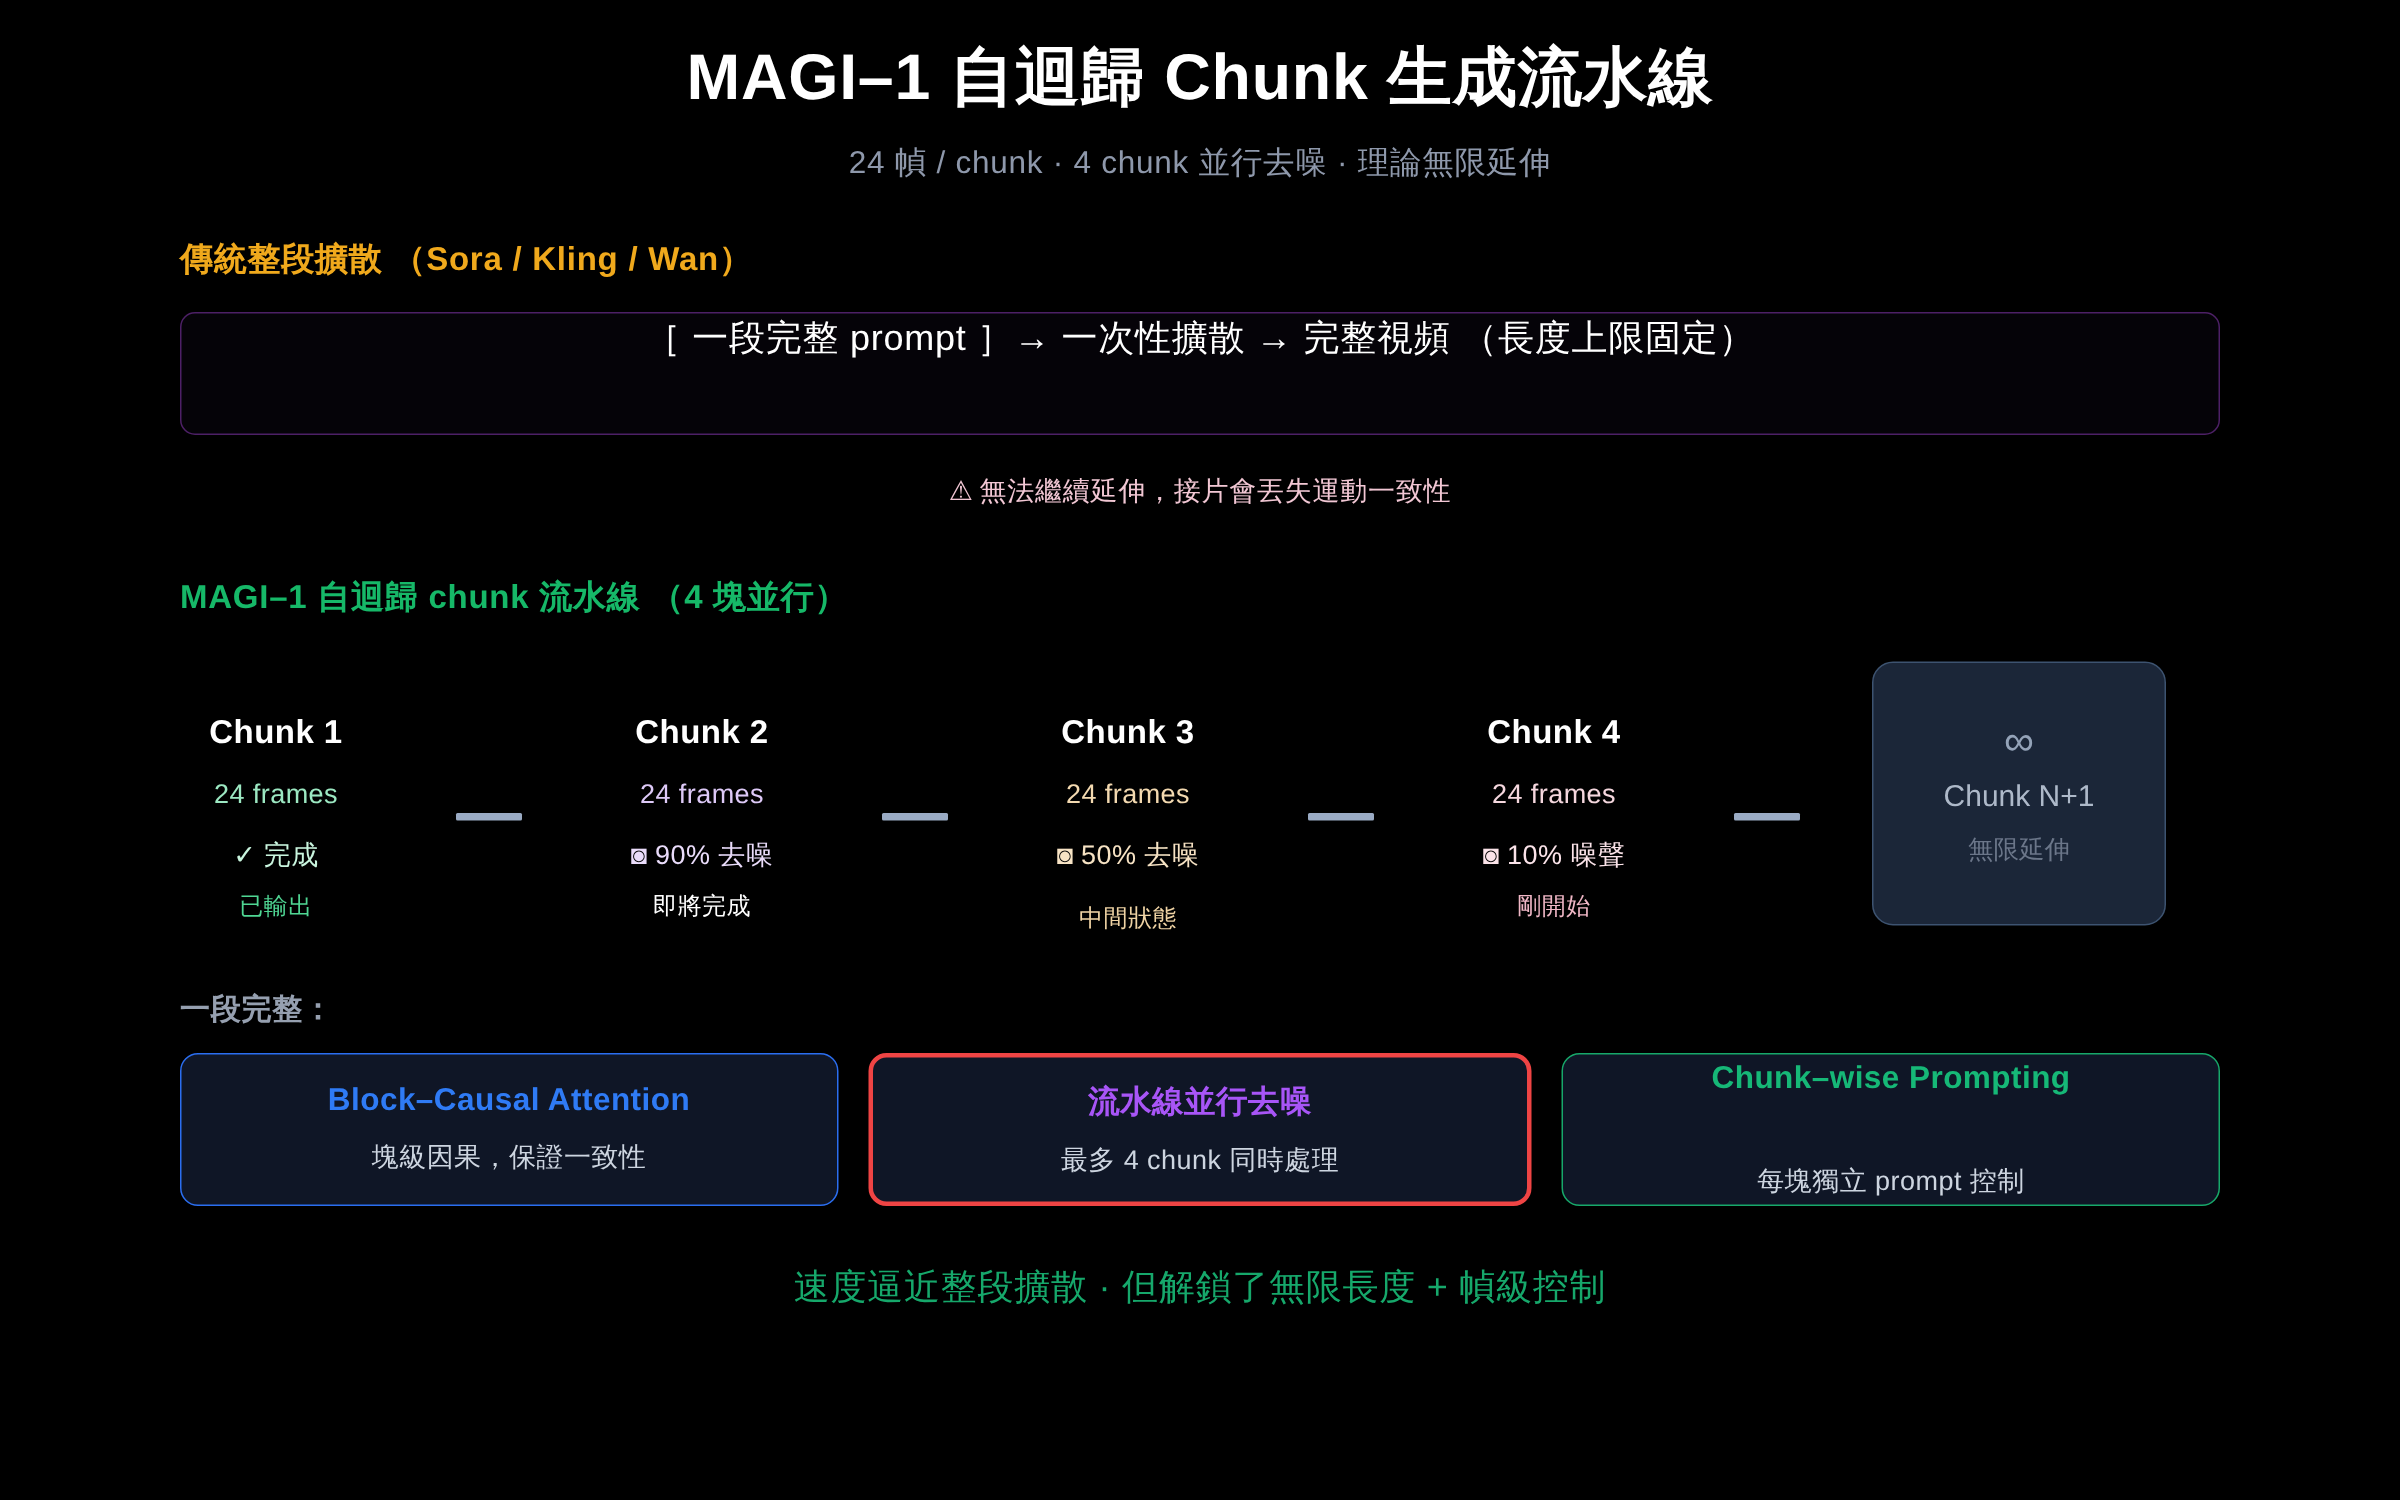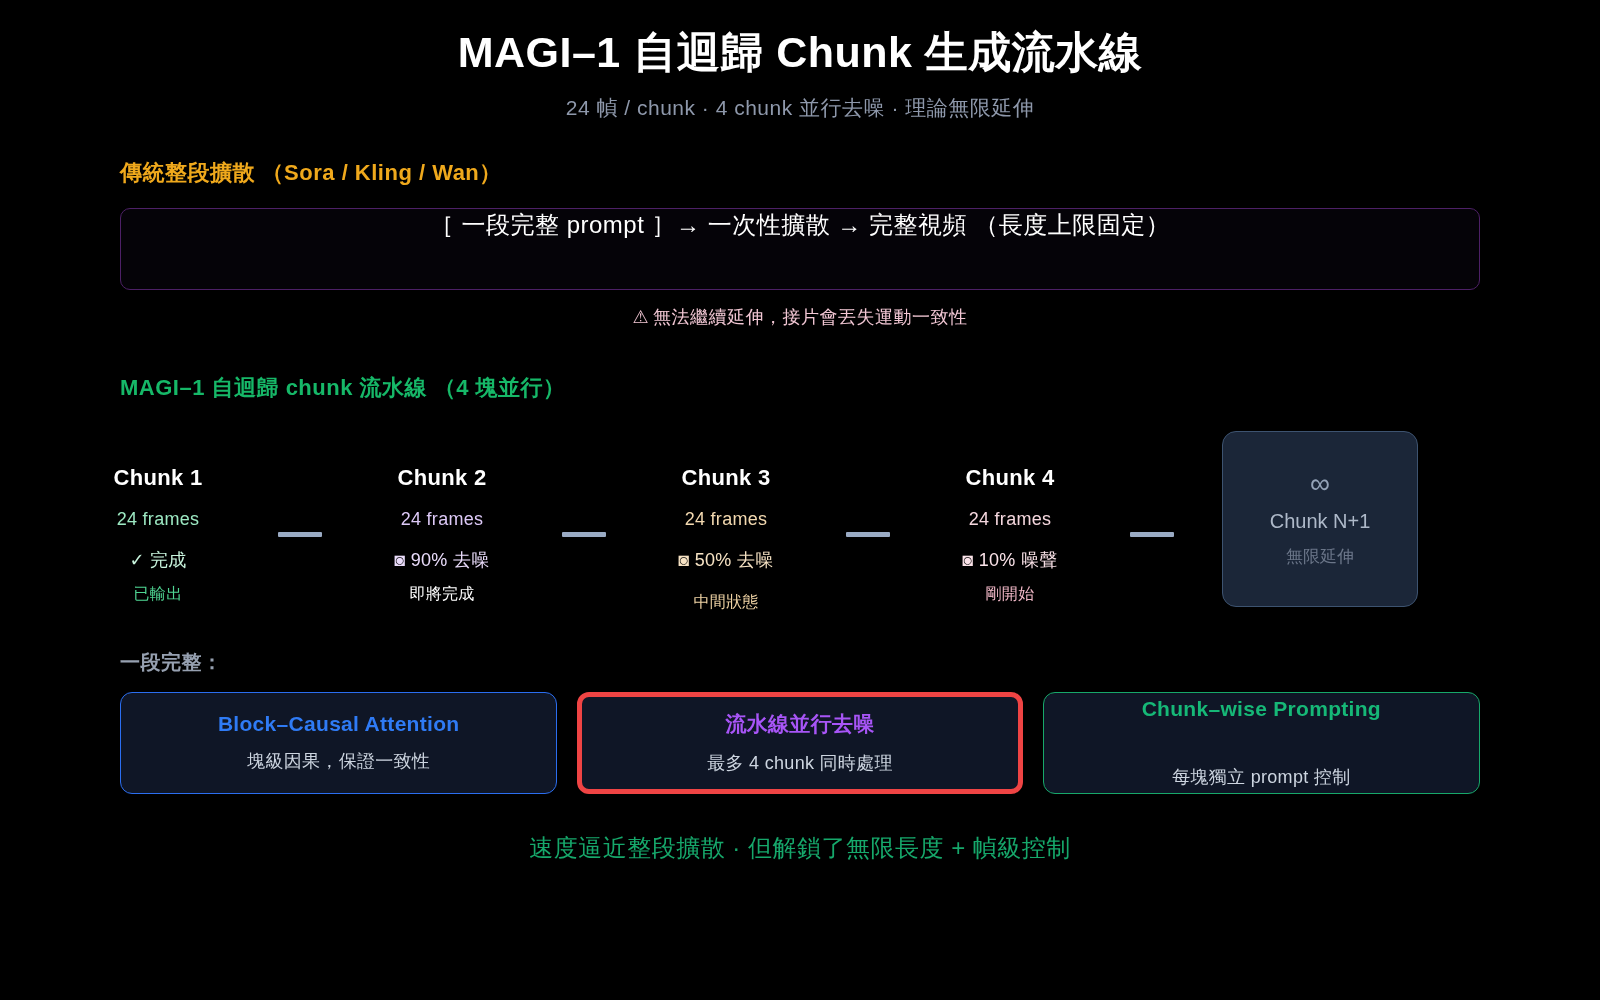--- a/index.html
+++ b/index.html
@@ -34,34 +34,34 @@
   
   .trad-wrap { margin-top:36px; }
   .trad-box {
     margin:20px 120px 0 120px; height:82px;
     border:1px solid #4d2066; border-radius:10px;
     background:#050308;
     display:flex; align-items:flex-start; justify-content:center;
   }
   .trad-box-text { font-size:24px; color:#ffffff; letter-spacing:0.5px; }
   .warn {
-    margin-top:15px; text-align:center;
+    margin-top:25px; text-align:center;
     font-size:18px; color:#f2c7d4; letter-spacing:0.5px;
   }
   .warn .tri { color:#f2c7d4; margin-right:4px; }
 
   
   .pipe-wrap { margin-top:44px; }
   .pipeline {
     position:relative; margin:28px 0 0 0;
     height:176px;
   }
   .chunks-row {
     display:flex; align-items:flex-start;
-    padding-left:86px; padding-right:120px;
+    padding-left:112px; padding-right:120px;
   }
   .chunk {
     width:144px; text-align:center; padding-top:34px;
   }
   .chunk-name {
     font-size:22px; font-weight:700; color:#ffffff; letter-spacing:0.3px;
   }
   .chunk-frames { margin-top:18px; font-size:18px; letter-spacing:0.3px; }
   .chunk-status { margin-top:18px; font-size:18px; letter-spacing:0.3px; }
   .chunk-status .glyph { margin-right:5px; }
@@ -92,21 +92,21 @@
   .keys-row {
     display:flex; gap:20px; margin:16px 120px 0 120px;
   }
   .key-card {
     flex:1; height:102px; border-radius:12px;
     background:#0f1626;
     display:flex; flex-direction:column;
     align-items:center; justify-content:center; gap:13px;
   }
   .key-card.blue   { border:1px solid #2b6ef0; }
-  .key-card.purple { border:5px solid #ef4444; }
+  .key-card.purple { border:3px solid #ef4444; }
   .key-card.green  { border:1px solid #17a86a;gap:44px; }
   .key-title { font-size:21px; font-weight:700; letter-spacing:0.3px; }
   .key-title.blue   { color:#2f7bf5; }
   .key-title.purple { color:#a855f7; }
   .key-title.green  { color:#16b877; }
   .key-desc { font-size:18px; color:#cdd5e0; letter-spacing:0.3px; }
 
   .footer {
     margin-top:38px; text-align:center;
     font-size:24px; color:#16a86b; letter-spacing:0.5px;

